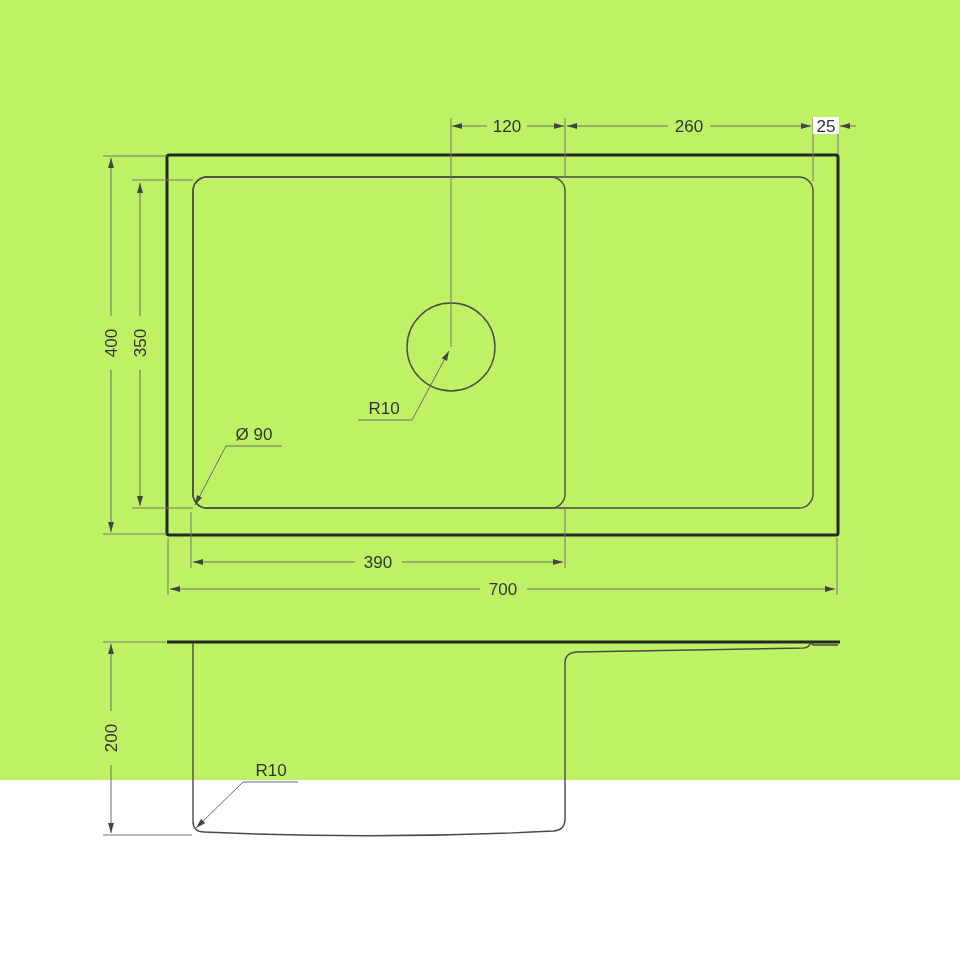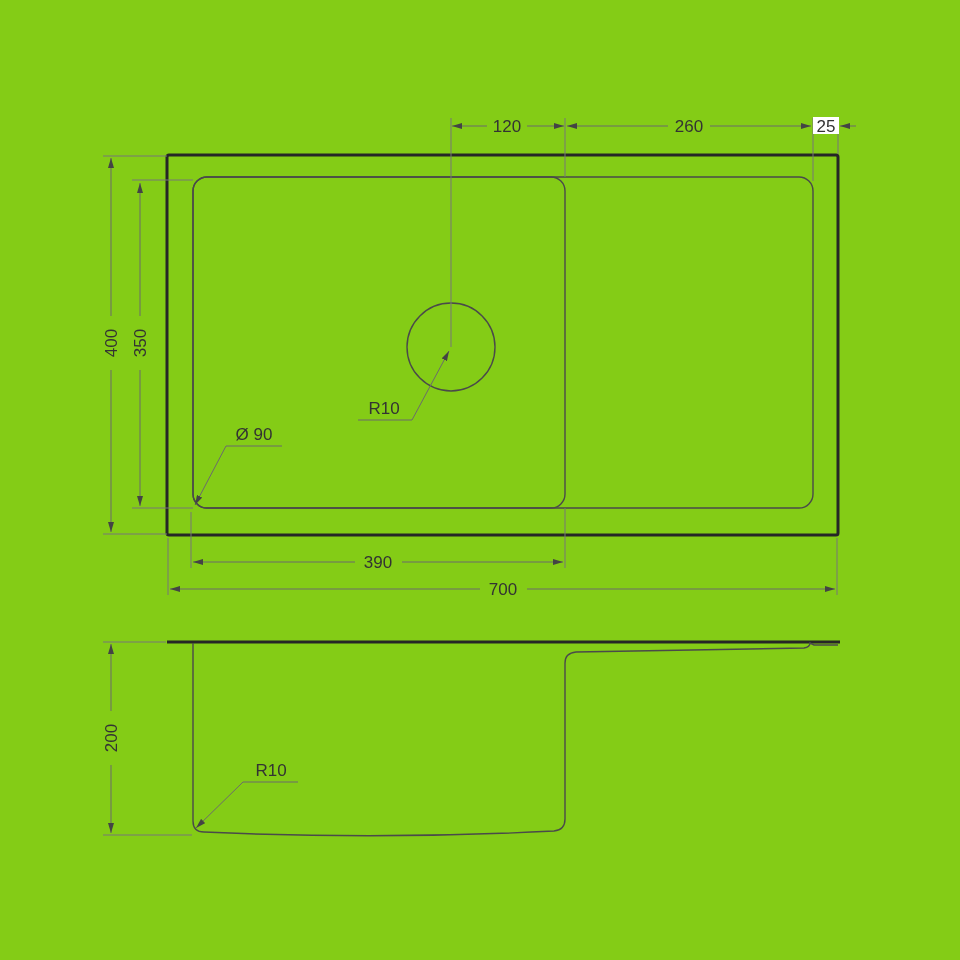--- a/index.html
+++ b/index.html
@@ -1,21 +1,21 @@
 <!DOCTYPE html>
 <html><head>
 <meta charset="utf-8">
 <style>
   html,body{margin:0;padding:0;}
   body{
     width:960px;height:960px;background:#ffffff;
     font-family:"Liberation Sans","DejaVu Sans",sans-serif;
     overflow:hidden;
   }
-  .stage{position:relative;width:960px;height:960px;background:#84cc16;}
+  .stage{position:relative;width:960px;height:780px;background:#bef264;}
   svg{display:block;}
   .obj-thick{stroke:#262626;stroke-width:3;fill:none;}
   .obj-thin{stroke:#4a4a4a;stroke-width:1.4;fill:none;}
   .dim{stroke:#6b6b6b;stroke-width:1;fill:none;}
   .ext{stroke:#777;stroke-width:1;fill:none;}
   .dim-text{
     font-family:"Liberation Sans","DejaVu Sans",sans-serif;
     font-size:17px;fill:#333;
   }
   .txt-bg{fill:#ffffff;stroke:none;}

